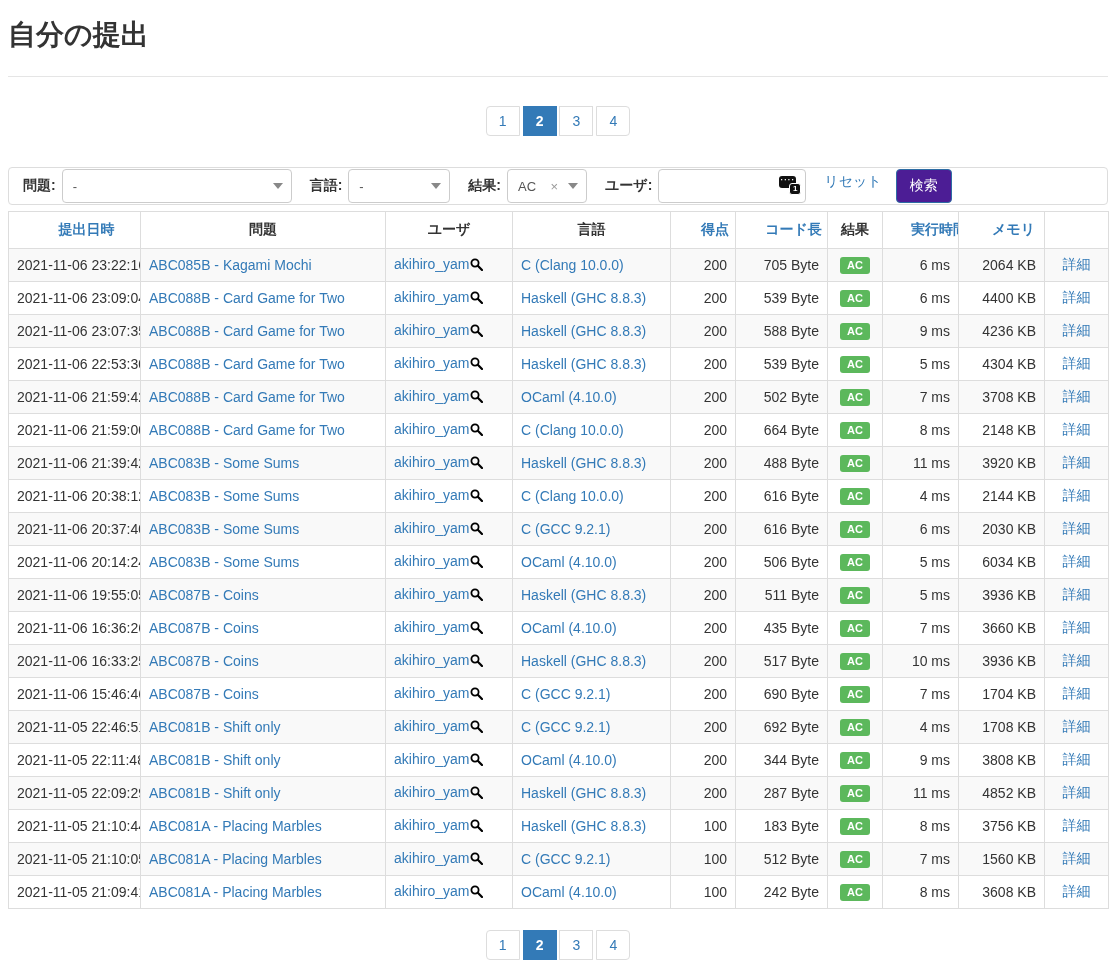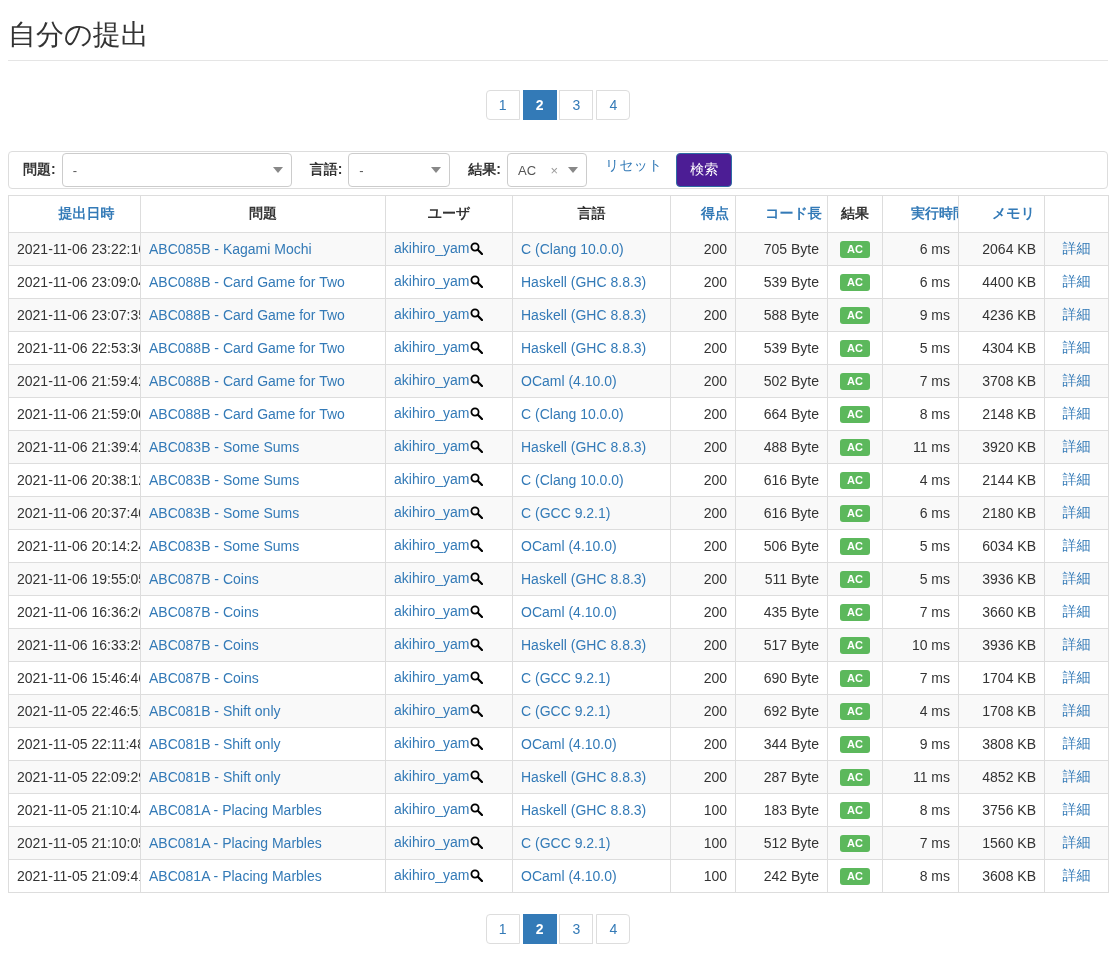--- a/index.html
+++ b/index.html
@@ -7,22 +7,22 @@
     font-family: "Liberation Sans", sans-serif;
     color: #333;
     background: #fff;
     margin: 0;
     padding: 8px;
     width: 1116px;
     font-size: 14px;
   }
   h1.page-title {
     font-size: 28px;
-    font-weight: normal;
-    margin: 8px 0 6px 0;
+    font-weight: bold;
+    margin: 8px 0 22px 0;
     color: #333;
   }
   .title-rule {
     border: 0;
     border-bottom: 1px solid #e5e5e5;
     margin: 0 0 16px 0;
   }
   
   .pager-wrap { text-align: center; margin: 8px 0 18px 0; }
   ul.pager {
@@ -227,20 +227,30 @@
     </div>
   </div>
   <div class="filter-group">
     <span class="filter-label">結果:</span>
     <div class="select-box w-result">
       <span class="sel-value">AC</span>
       <span class="tag-x">×</span>
       <span class="sel-arrow"></span>
     </div>
   </div>
+  <div class="filter-group">
+    <span class="filter-label">ユーザ:</span>
+    <span class="user-input-wrap">
+      <input class="user-input" type="text" value="" style="">
+      <span class="op-icon">
+        <span class="op-dots">····</span>
+        <span class="op-one">1</span>
+      </span>
+    </span>
+  </div>
   <a href="#" class="reset-link">リセット</a>
   <button class="search-button">検索</button>
 </div>
 
 <table class="subs">
   <colgroup>
     <col class="col-datetime">
       <col class="col-problem">
       <col class="col-user">
       <col class="col-lang">
@@ -409,21 +419,21 @@
       <a href="#">akihiro_yam</a><span class="search-ico"><svg width="13" height="13" viewBox="0 0 13 13">
               <circle cx="5" cy="5" r="3.6" fill="none" stroke="#000" stroke-width="1.8"></circle>
               <line x1="7.8" y1="7.8" x2="12" y2="12" stroke="#000" stroke-width="2.2" stroke-linecap="round"></line>
             </svg></span>
     </td>
     <td class="c-lang"><a href="#">C (GCC 9.2.1)</a></td>
     <td class="c-score">200</td>
     <td class="c-length">616 Byte</td>
     <td class="c-result"><span class="badge-ac">AC</span></td>
     <td class="c-time">6 ms</td>
-    <td class="c-memory">2180 KB</td>
+    <td class="c-memory">2030 KB</td>
     <td class="c-detail"><a href="#">詳細</a></td>
   </tr>
       <tr>
     <td class="c-datetime">2021-11-06 20:14:24</td>
     <td class="c-problem"><a href="#">ABC083B - Some Sums</a></td>
     <td class="c-user">
       <a href="#">akihiro_yam</a><span class="search-ico"><svg width="13" height="13" viewBox="0 0 13 13">
               <circle cx="5" cy="5" r="3.6" fill="none" stroke="#000" stroke-width="1.8"></circle>
               <line x1="7.8" y1="7.8" x2="12" y2="12" stroke="#000" stroke-width="2.2" stroke-linecap="round"></line>
             </svg></span>

